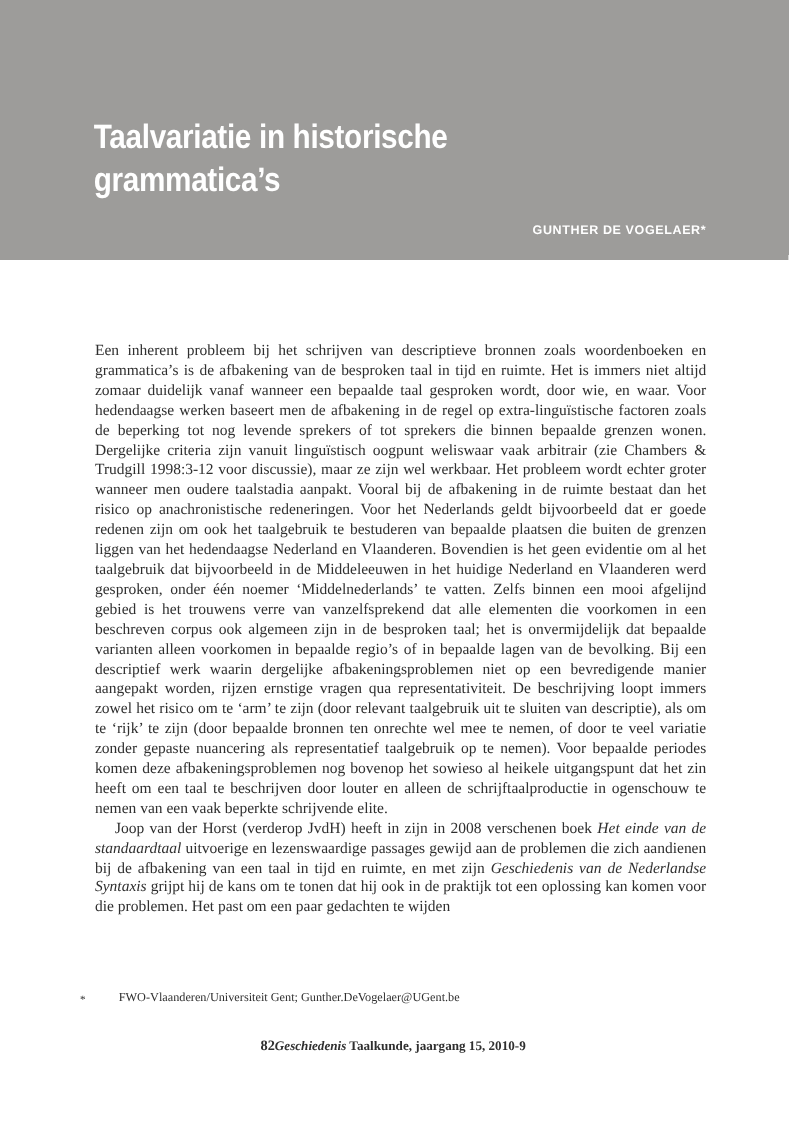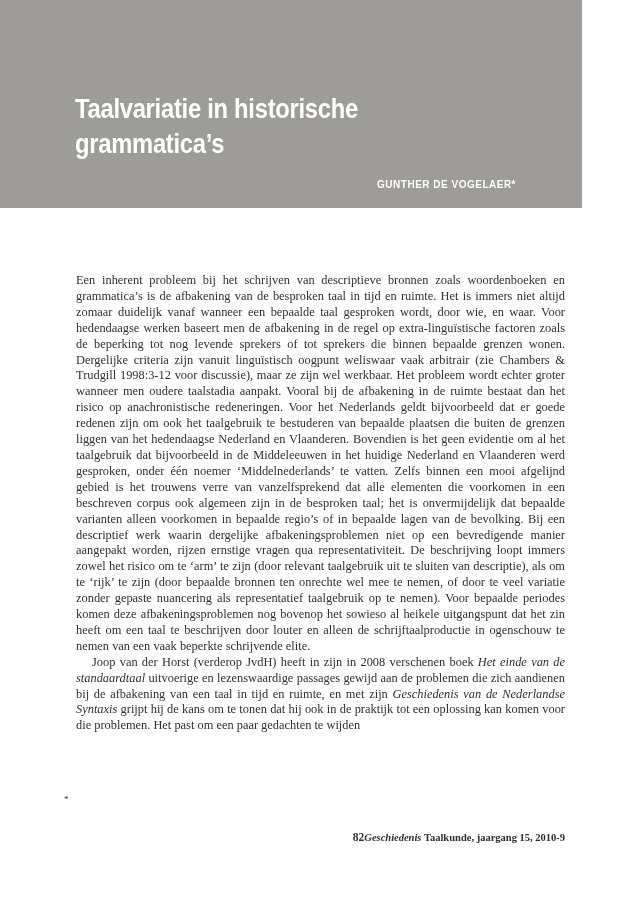--- a/index.html
+++ b/index.html
@@ -12,21 +12,21 @@
   .page{
     position:relative;
     width:631px;height:907px;
     background:var(--page-bg);
     overflow:hidden;
     font-family:"Liberation Serif",serif;
     color:var(--body-text);
   }
   .header-banner{
     position:absolute;top:0;left:0;
-    width:582px;height:208px;
+    width:631px;height:208px;
     background:var(--header-bg);
   }
   .page-title{
     position:absolute;left:75px;top:92px;
     font-family:"Liberation Sans",sans-serif;
     font-weight:bold;
     font-size:27px;line-height:35px;
     letter-spacing:-0.3px;
     color:var(--header-text);
     transform:scaleX(0.88);
@@ -56,21 +56,21 @@
     position:absolute;left:64px;top:793px;width:500px;
     font-size:9.8px;line-height:12px;
     display:flex;
   }
   .footnote-marker{
     width:31px;flex:0 0 31px;
     font-size:9px;
   }
   .page-footer{
     position:absolute;left:64px;top:831px;width:501px;
-    display:flex;justify-content:flex-end;align-items:baseline;
+    display:flex;justify-content:center;align-items:baseline;
   }
   .page-number{
     font-weight:bold;font-size:11.5px;
   }
   .journal-line{
     font-size:10.5px;font-weight:bold;
   }
   .journal-line .jt-italic{font-style:italic;}
 </style>
 </head>
@@ -86,20 +86,21 @@
     <div class="author-name">GUNTHER DE VOGELAER*</div>
   </div>
 
   <div class="body-text">
       <p><span>Een inherent probleem bij het schrijven van descriptieve bronnen zoals woordenboeken en grammatica’s is de afbakening van de besproken taal in tijd en ruimte. Het is immers niet altijd zomaar duidelijk vanaf wanneer een bepaalde taal gesproken wordt, door wie, en waar. Voor hedendaagse werken baseert men de afbakening in de regel op extra-linguïstische factoren zoals de beperking tot nog levende sprekers of tot sprekers die binnen bepaalde grenzen wonen. Dergelijke criteria zijn vanuit linguïstisch oogpunt weliswaar vaak arbitrair (zie Chambers &amp; Trudgill 1998:3-12 voor discussie), maar ze zijn wel werkbaar. Het probleem wordt echter groter wanneer men oudere taalstadia aanpakt. Vooral bij de afbakening in de ruimte bestaat dan het risico op anachronistische redeneringen. Voor het Nederlands geldt bijvoorbeeld dat er goede redenen zijn om ook het taalgebruik te bestuderen van bepaalde plaatsen die buiten de grenzen liggen van het hedendaagse Nederland en Vlaanderen. Bovendien is het geen evidentie om al het taalgebruik dat bijvoorbeeld in de Middeleeuwen in het huidige Nederland en Vlaanderen werd gesproken, onder één noemer ‘Middelnederlands’ te vatten. Zelfs binnen een mooi afgelijnd gebied is het trouwens verre van vanzelfsprekend dat alle elementen die voorkomen in een beschreven corpus ook algemeen zijn in de besproken taal; het is onvermijdelijk dat bepaalde varianten alleen voorkomen in bepaalde regio’s of in bepaalde lagen van de bevolking. Bij een descriptief werk waarin dergelijke afbakeningsproblemen niet op een bevredigende manier aangepakt worden, rijzen ernstige vragen qua representativiteit. De beschrijving loopt immers zowel het risico om te ‘arm’ te zijn (door relevant taalgebruik uit te sluiten van descriptie), als om te ‘rijk’ te zijn (door bepaalde bronnen ten onrechte wel mee te nemen, of door te veel variatie zonder gepaste nuancering als representatief taalgebruik op te nemen). Voor bepaalde periodes komen deze afbakeningsproblemen nog bovenop het sowieso al heikele uitgangspunt dat het zin heeft om een taal te beschrijven door louter en alleen de schrijftaalproductie in ogenschouw te nemen van een vaak beperkte schrijvende elite.</span></p>
       <p><span>Joop van der Horst (verderop JvdH) heeft in zijn in 2008 verschenen boek </span><i>Het einde van de standaardtaal</i><span> uitvoerige en lezenswaardige passages gewijd aan de problemen die zich aandienen bij de afbakening van een taal in tijd en ruimte, en met zijn </span><i>Geschiedenis van de Nederlandse Syntaxis</i><span> grijpt hij de kans om te tonen dat hij ook in de praktijk tot een oplossing kan komen voor die problemen. Het past om een paar gedachten te wijden</span></p>
     </div>
 
   <div class="footnote">
     <span class="footnote-marker">*</span>
+    <span class="footnote-text">FWO-Vlaanderen/Universiteit Gent; Gunther.DeVogelaer@UGent.be</span>
   </div>
 
   <div class="page-footer">
     <span class="page-number">82</span>
     <span class="journal-line"><span class="jt-italic">Geschiedenis</span><span> Taalkunde, jaargang 15, 2010-9</span></span>
   </div>
 
 </div>
 
 </body></html>

